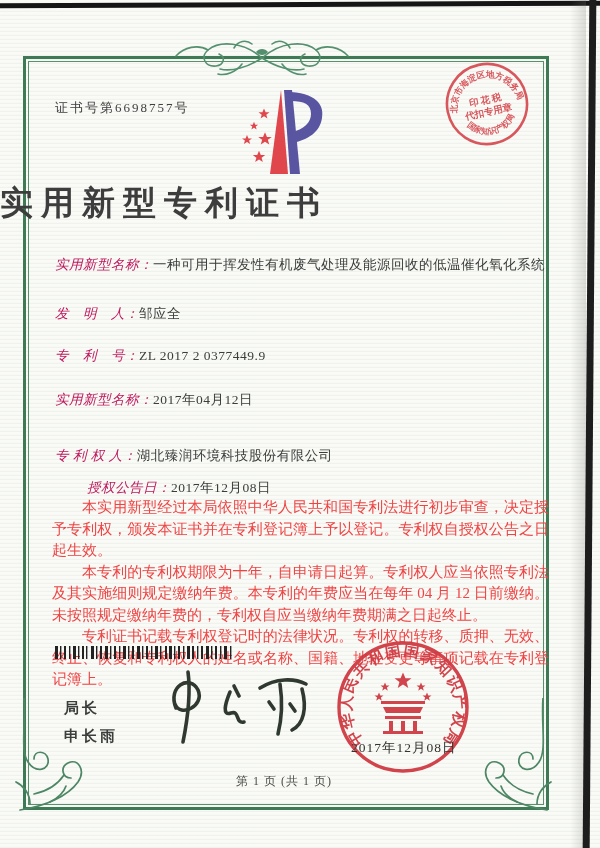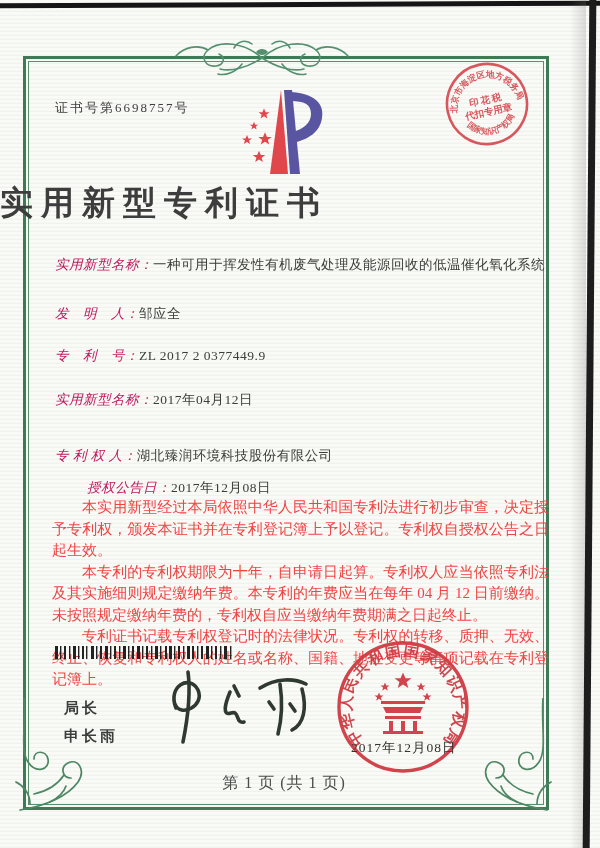--- a/index.html
+++ b/index.html
@@ -40,21 +40,21 @@
 
   .signer{position:absolute;left:64px;top:694px;font-family:"Liberation Sans","DejaVu Sans",sans-serif;
     font-size:15px;font-weight:700;color:#3b3e3b;letter-spacing:3px;line-height:28px;}
 
   .signature{position:absolute;left:150px;top:664px;}
 
   .office-seal{position:absolute;left:335px;top:639px;opacity:0.95;}
 
   .issue-date{position:absolute;left:351px;top:739px;font-size:13.5px;color:#34332f;letter-spacing:1px;z-index:5;}
 
-  .page-footer{position:absolute;left:0;top:773px;width:568px;text-align:center;font-size:16px;
+  .page-footer{position:absolute;left:0;top:773px;width:568px;text-align:center;font-size:12px;
     letter-spacing:1px;color:#4a4e4a;}
 </style>
 </head>
 <body>
 
 <div class="page-texture"></div>
 
 <div class="scan-top-edge"></div>
 <div class="scan-right-soft"></div>
 <div class="scan-right-edge"></div>

